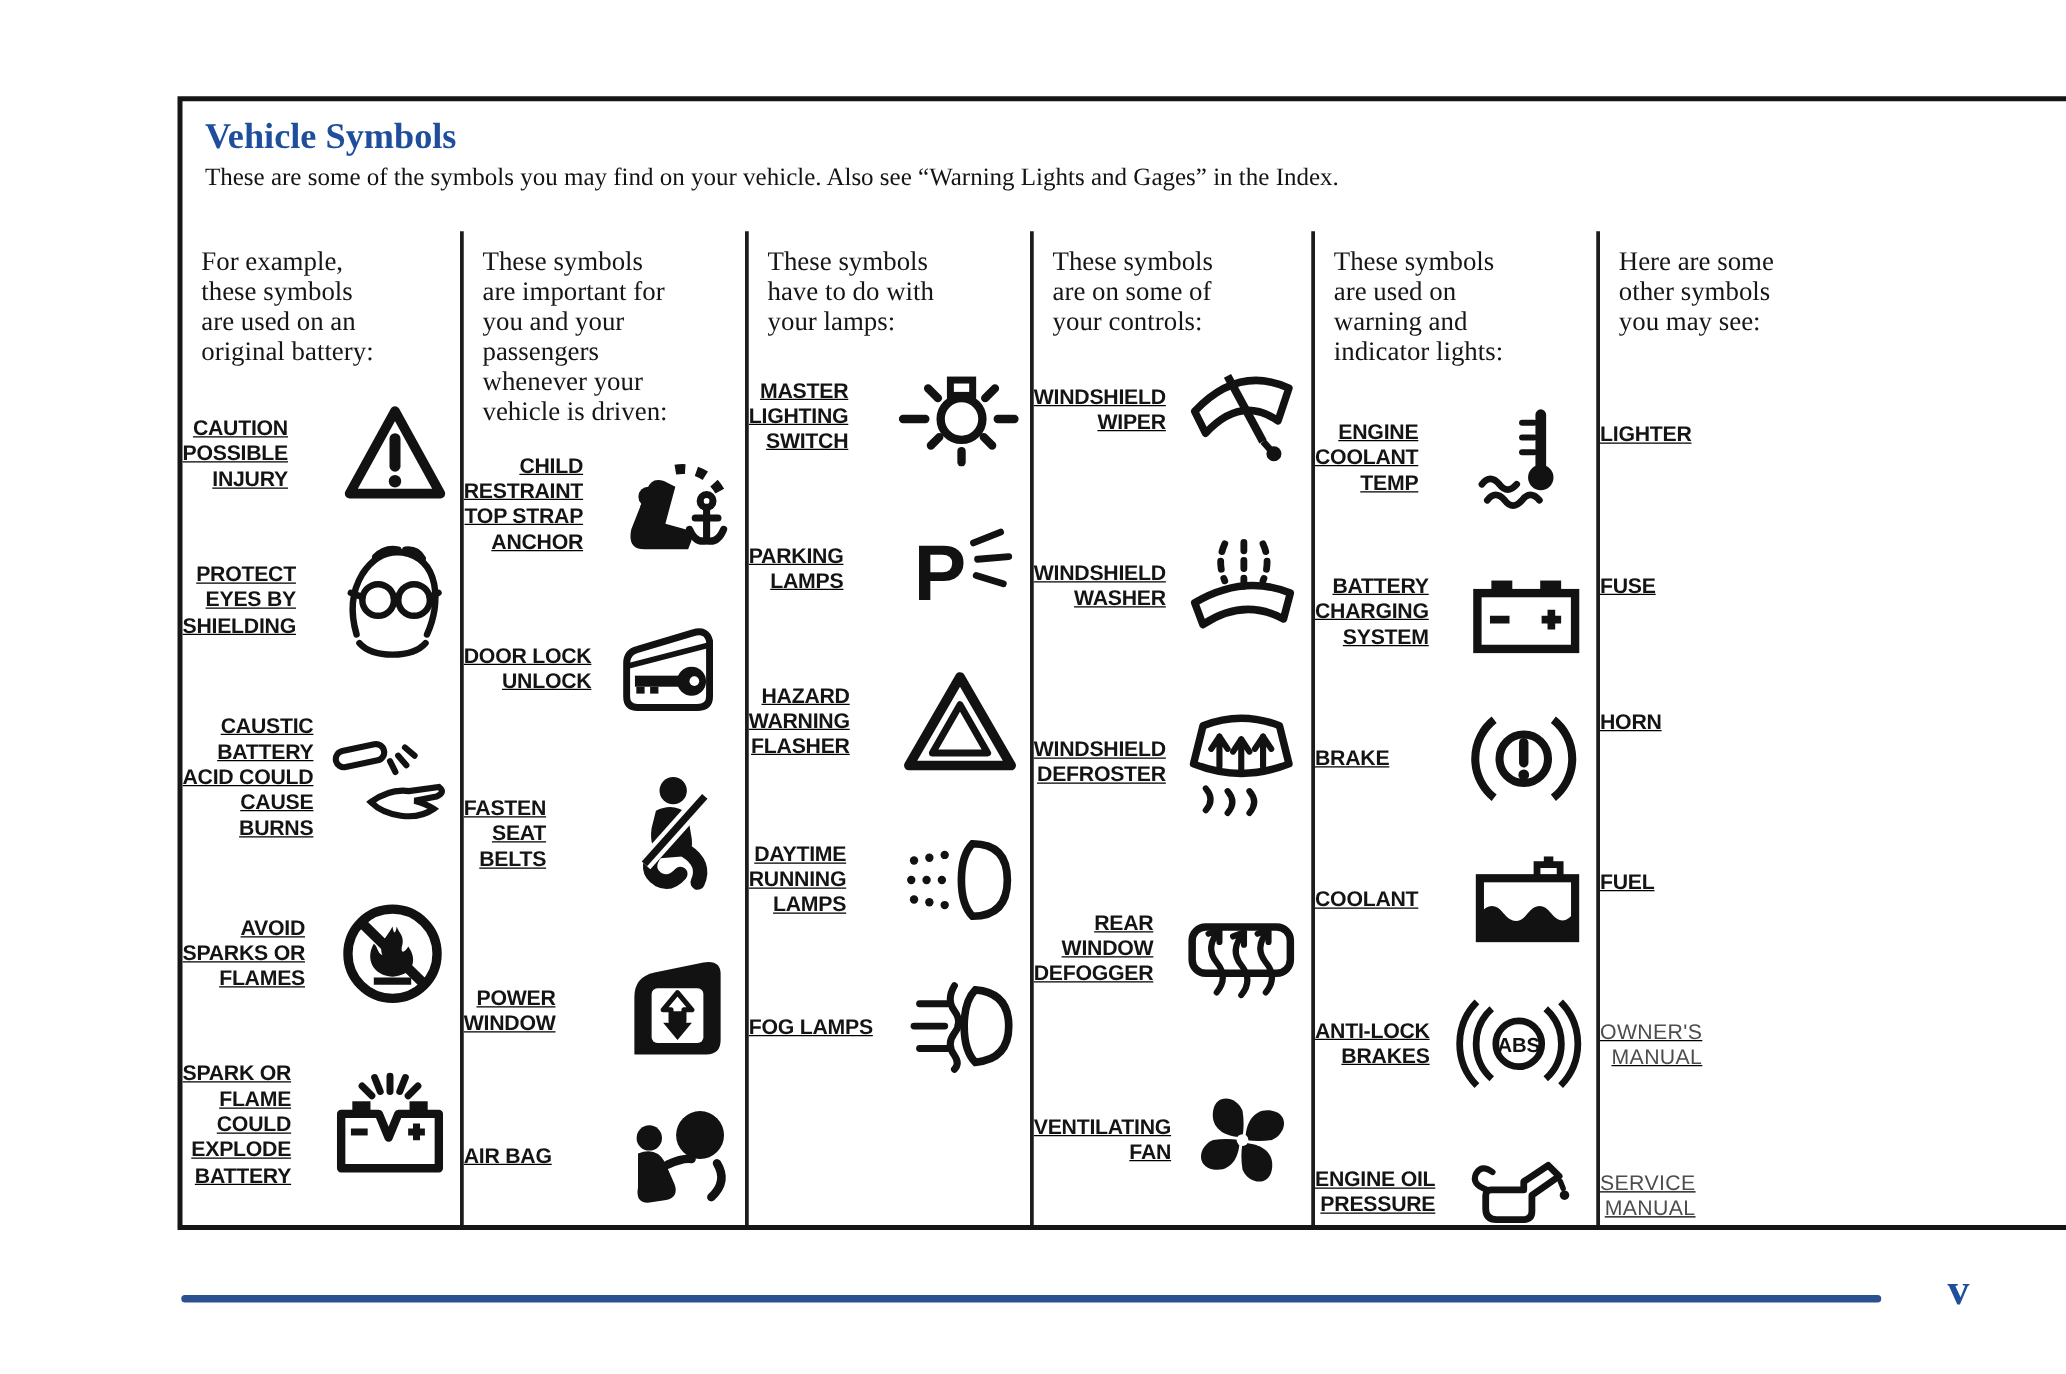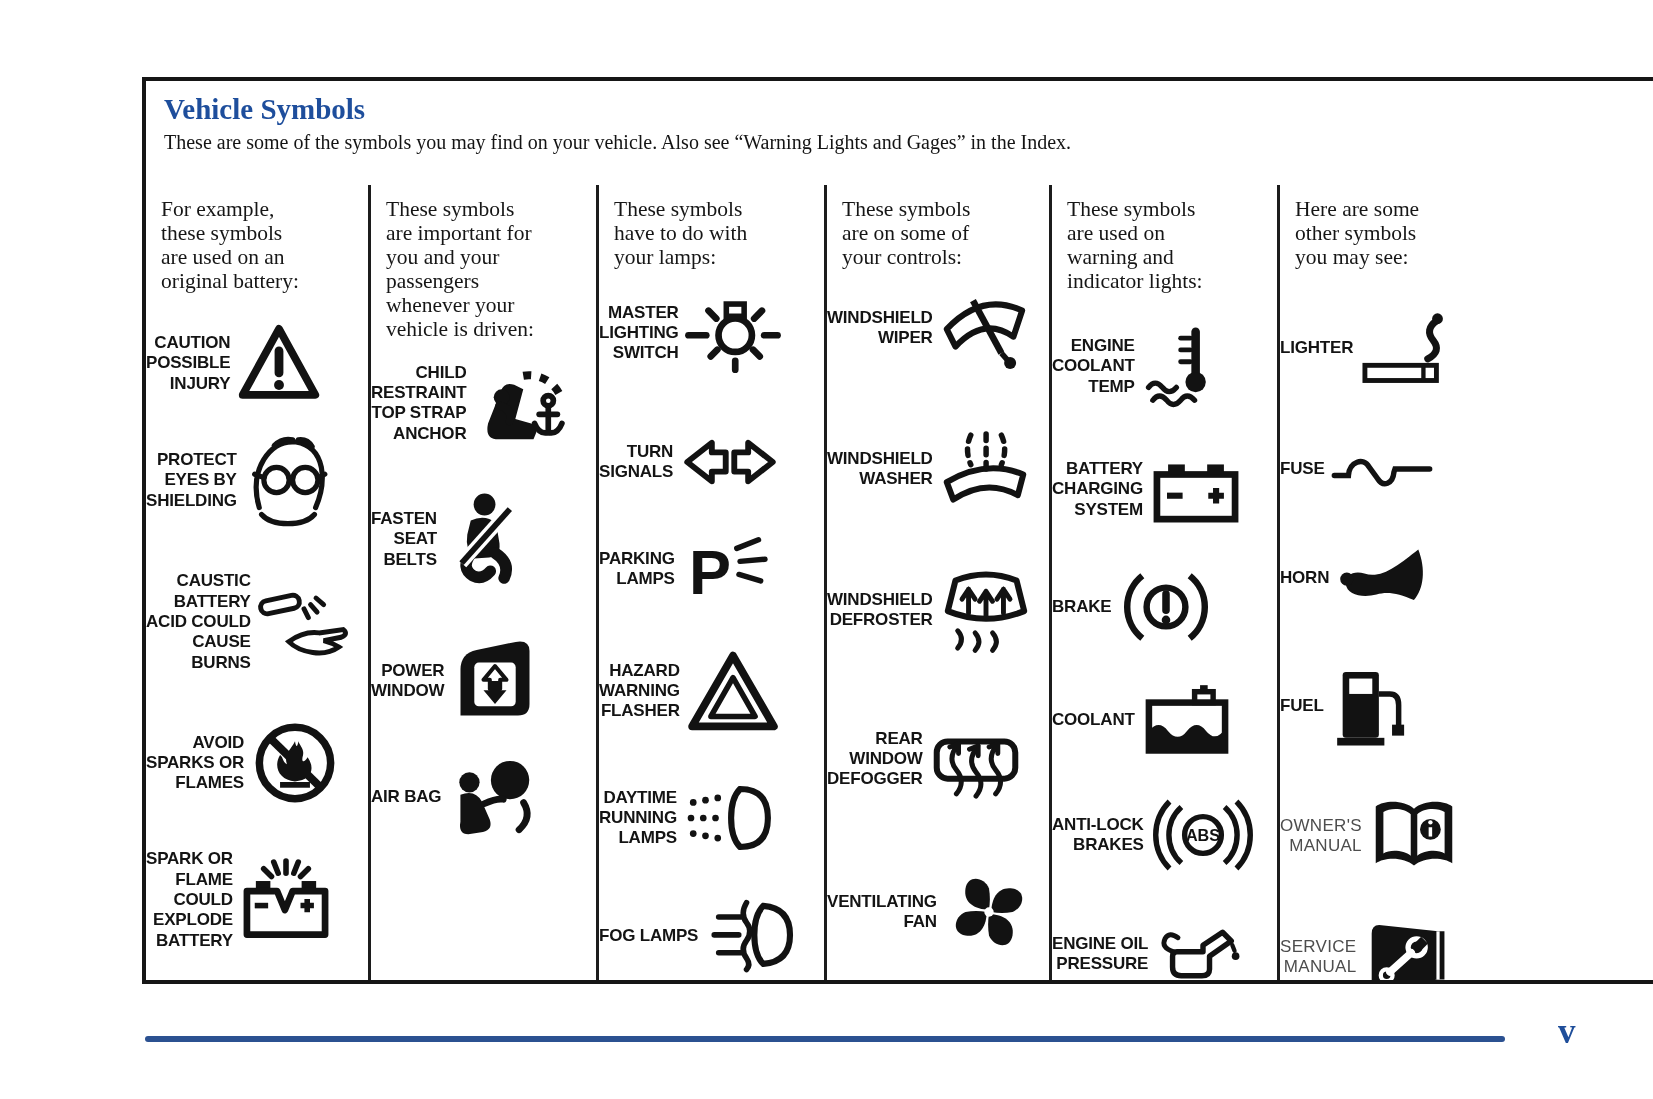--- a/index.html
+++ b/index.html
@@ -7,21 +7,21 @@
         font-family:"Liberation Serif", serif;}
   .panel{position:absolute;left:142px;top:77px;width:1632px;height:907px;
          border:4px solid #161616;box-sizing:border-box;background:#fff;}
   .panel-title{margin:12px 0 0 18px;font-size:29px;font-weight:bold;color:#1e4e9c;}
   .panel-subtitle{margin:5px 0 0 18px;font-size:20px;color:#141414;}
   .cols{position:absolute;left:0;top:104px;right:0;bottom:0;display:flex;}
   .col{box-sizing:border-box;overflow:hidden;padding-top:8px;}
   .col:not(:last-child){border-right:3px solid #1c1c1c;}
   .c1{width:225px;} .c2{width:228px;} .c3{width:228px;} .c4{width:225px;} .c5{width:228px;} .c6{flex:1;}
   .intro{margin:4px 10px 0 15px;font-size:21.5px;line-height:1.12;color:#161616;white-space:pre-line;font-family:Liberation Serif, serif;}
-  .entry{display:flex;justify-content:flex-start;align-items:center;gap:5px;padding-right:8px;}
+  .entry{display:flex;justify-content:space-between;align-items:center;gap:5px;padding-right:8px;text-decoration:underline;}
   .lbl{font-family:"Liberation Sans", sans-serif;font-weight:700;font-size:17px;line-height:1.2;
        letter-spacing:-0.2px;text-align:right;color:#141414;white-space:pre-line;}
   .lbl.muted{font-weight:400;color:#4d4d4d;letter-spacing:0.3px;}
   .icon{flex:0 0 auto;display:flex;align-items:center;justify-content:center;}
   svg{display:block;}
   .rule{position:absolute;left:145px;top:1036px;width:1360px;height:6px;background:#2b5191;border-radius:3px;}
   .pageno{position:absolute;left:1558px;top:1012px;font-size:35px;font-weight:bold;color:#1f4e9a;
           font-family:"Liberation Serif", serif;}
 </style>
 </head>
@@ -147,20 +147,37 @@
               <g stroke="#121212" fill="none" stroke-width="5" stroke-linecap="round">
                 <circle cx="68" cy="38" r="4.5"></circle>
                 <line x1="68" y1="43" x2="68" y2="66"></line>
                 <path d="M56 58 Q60 68 68 66 Q76 68 80 58"></path>
                 <line x1="60" y1="50" x2="76" y2="50"></line>
               </g>
             </svg>
           </span>
         </div>
 
+        <div class="entry" style="margin-top:44px">
+          <span class="lbl">DOOR LOCK
+UNLOCK</span>
+          <span class="icon">
+            <svg width="96" height="84" viewBox="0 0 86 76">
+              <path d="M8 58 L8 34 Q8 26 16 24 L56 12 Q66 9 68 18 L68 58 Q68 66 59 66 L16 66 Q8 66 8 58 Z" fill="none" stroke="#121212" stroke-width="5"></path>
+              <path d="M9 36 L67 21" stroke="#121212" stroke-width="4" fill="none"></path>
+              <g fill="#121212">
+                <circle cx="55" cy="47" r="10.5"></circle>
+                <rect x="14" y="43" width="35" height="8"></rect>
+                <rect x="15" y="51" width="6" height="5"></rect>
+                <rect x="25" y="51" width="6" height="5"></rect>
+              </g>
+              <circle cx="57" cy="47" r="3.5" fill="#fff"></circle>
+            </svg>
+          </span>
+        </div>
 
         <div class="entry" style="margin-top:40px">
           <span class="lbl">FASTEN
 SEAT
 BELTS</span>
           <span class="icon">
             <svg width="92" height="100" viewBox="0 0 80 86">
               <circle cx="37" cy="13" r="9.5" fill="#121212"></circle>
               <path d="M25 27 Q37 21 47 29 L50 47 Q51 59 41 59 L28 60 Q20 52 22 39 Z" fill="#121212"></path>
               <path d="M25 56 Q16 68 27 75 Q35 79 42 71 M46 55 Q60 64 54 77" stroke="#121212" stroke-width="10" fill="none" stroke-linecap="round"></path>
@@ -216,32 +233,20 @@
                 <line x1="70" y1="21" x2="63" y2="28"></line>
                 <line x1="72" y1="43" x2="84" y2="43"></line>
                 <line x1="24" y1="62" x2="30" y2="56"></line>
                 <line x1="68" y1="62" x2="62" y2="56"></line>
                 <line x1="46" y1="66" x2="46" y2="74"></line>
               </g>
             </svg>
           </span>
         </div>
 
-        <div class="entry" style="margin-top:52px">
-          <span class="lbl">TURN
-SIGNALS</span>
-          <span class="icon">
-            <svg width="104" height="62" viewBox="0 0 96 58">
-              <g fill="none" stroke="#121212" stroke-width="5.5" stroke-linejoin="round">
-                <path d="M31 11 L31 20 H44 V38 H31 V47 L8 29 Z"></path>
-                <path d="M65 11 L65 20 H52 V38 H65 V47 L88 29 Z"></path>
-              </g>
-            </svg>
-          </span>
-        </div>
 
         <div class="entry" style="margin-top:38px">
           <span class="lbl">PARKING
 LAMPS</span>
           <span class="icon">
             <svg width="94" height="76" viewBox="0 0 86 70">
               <text x="8" y="58" font-family="Liberation Sans, sans-serif" font-weight="bold" font-size="58" fill="#121212">P</text>
               <g stroke="#121212" stroke-width="5" stroke-linecap="round">
                 <line x1="52" y1="16" x2="72" y2="8"></line>
                 <line x1="55" y1="28" x2="78" y2="26"></line>

